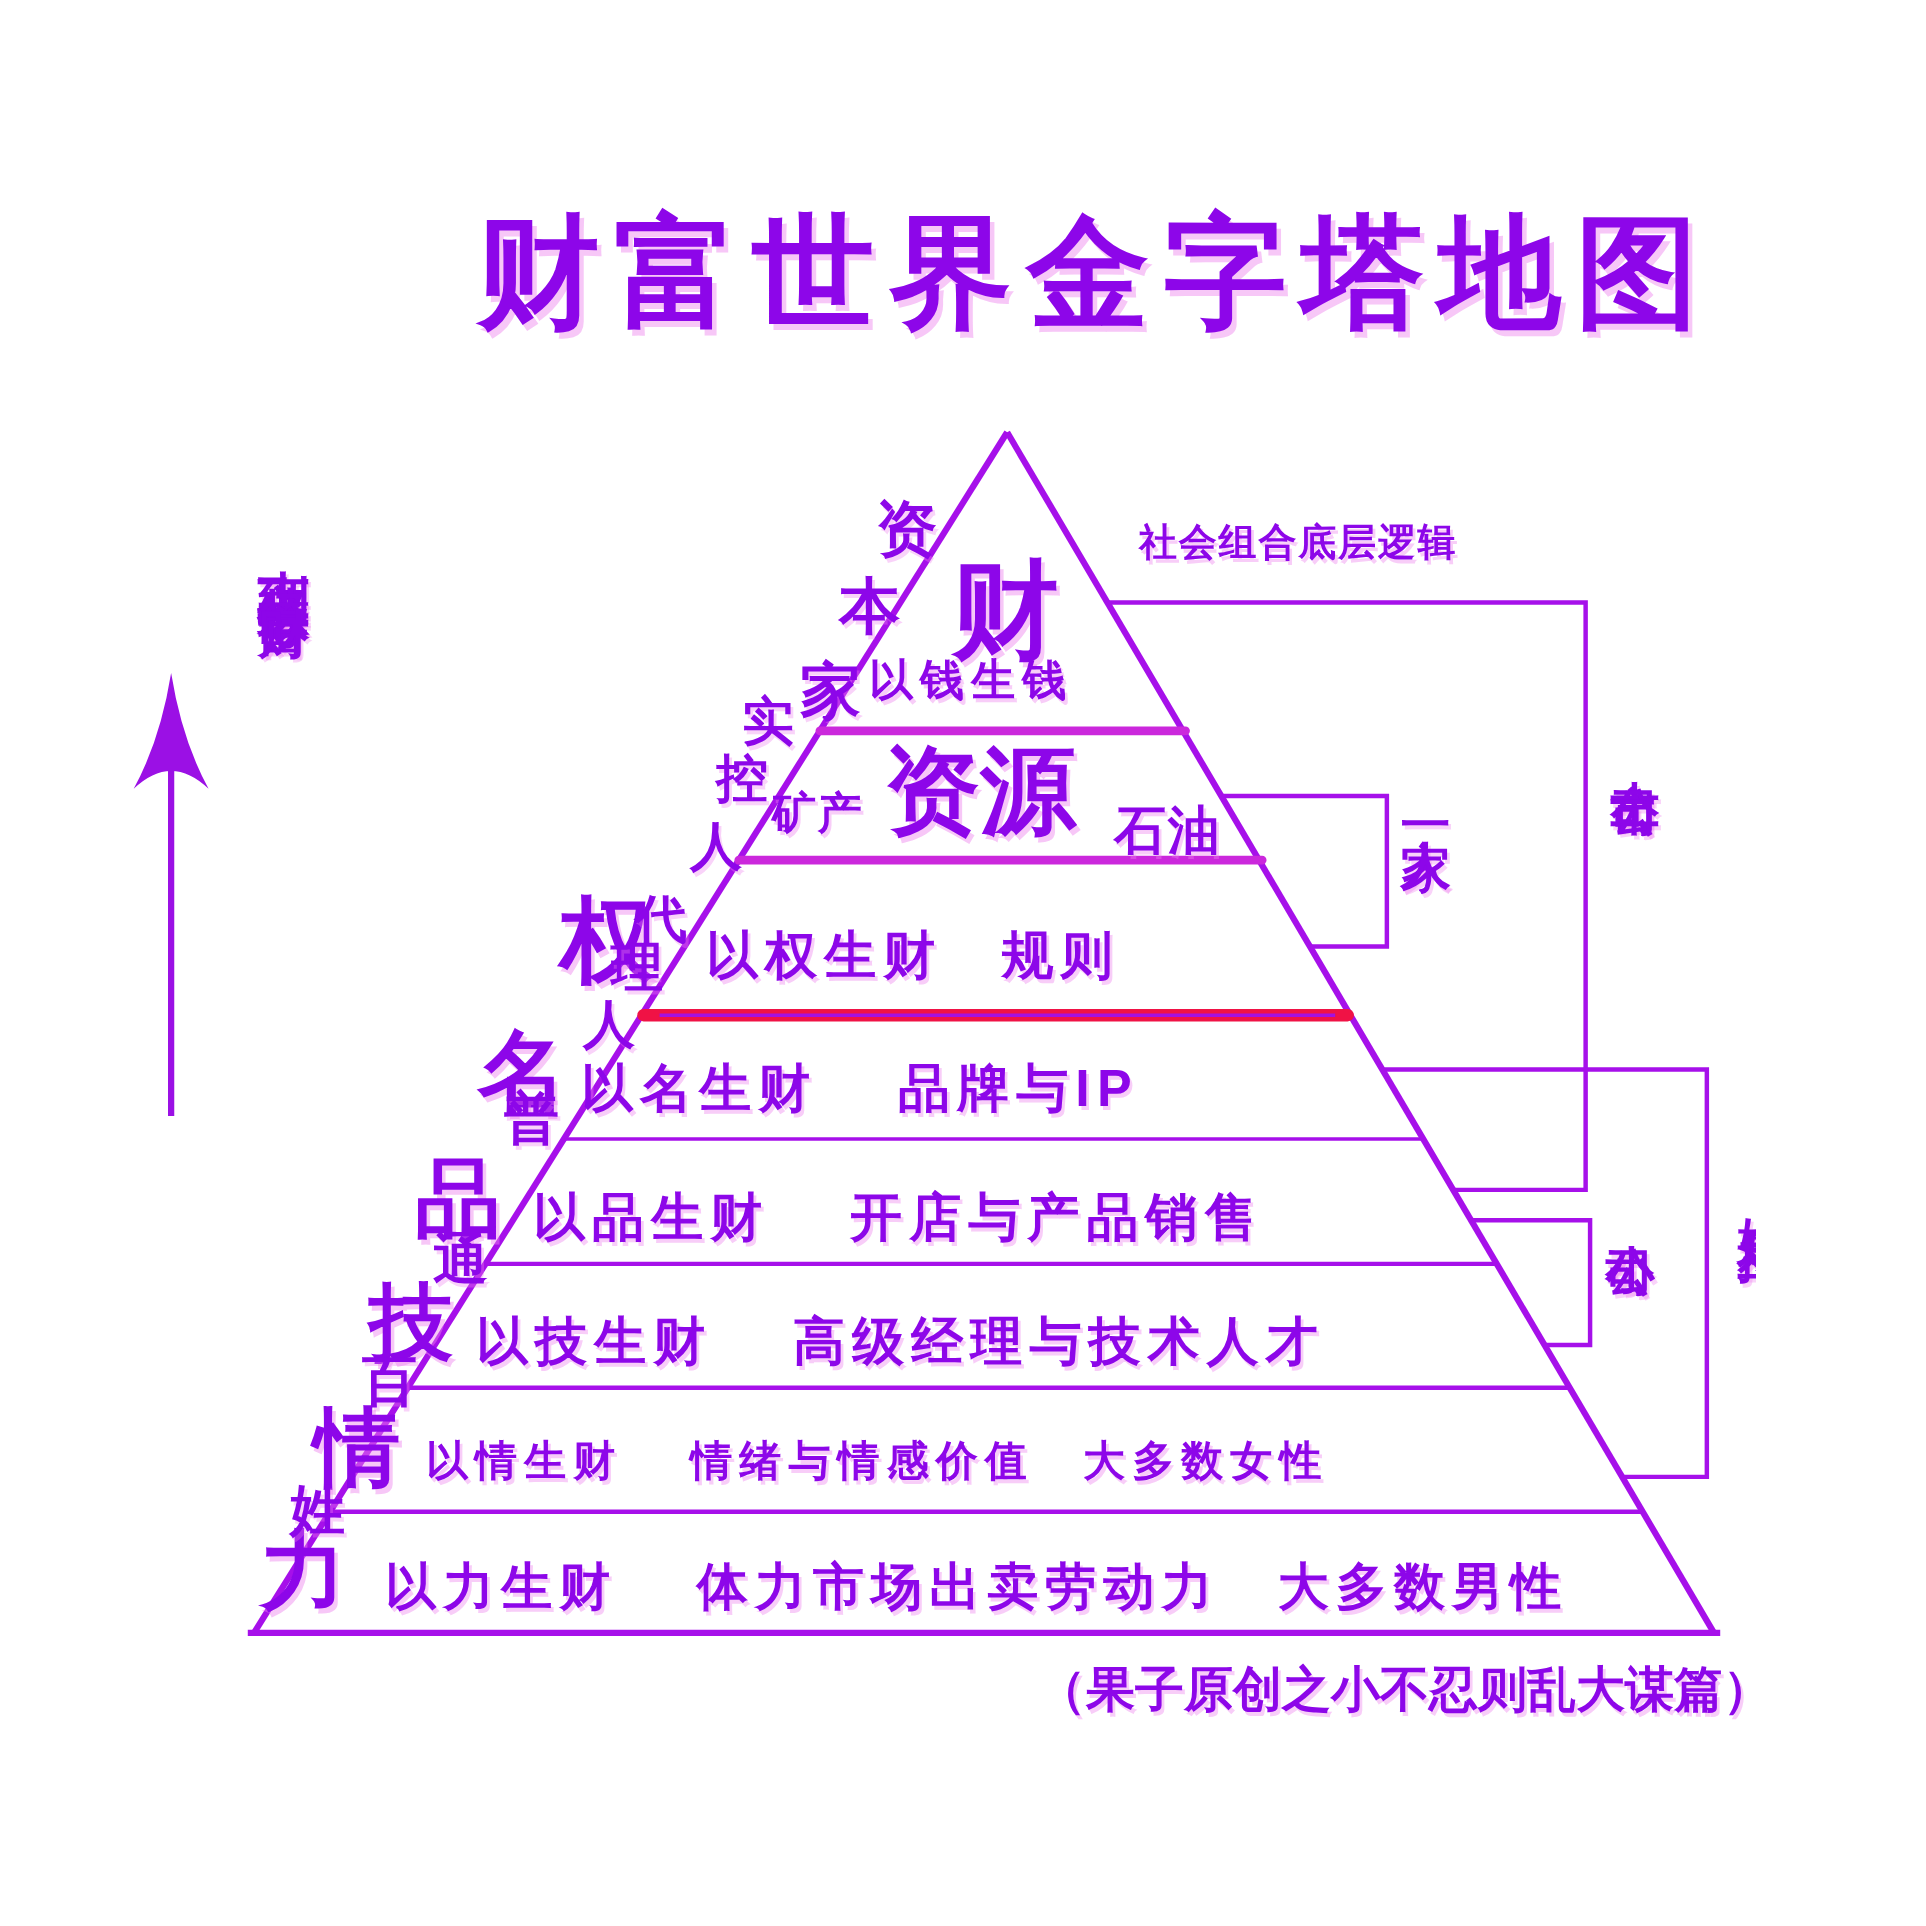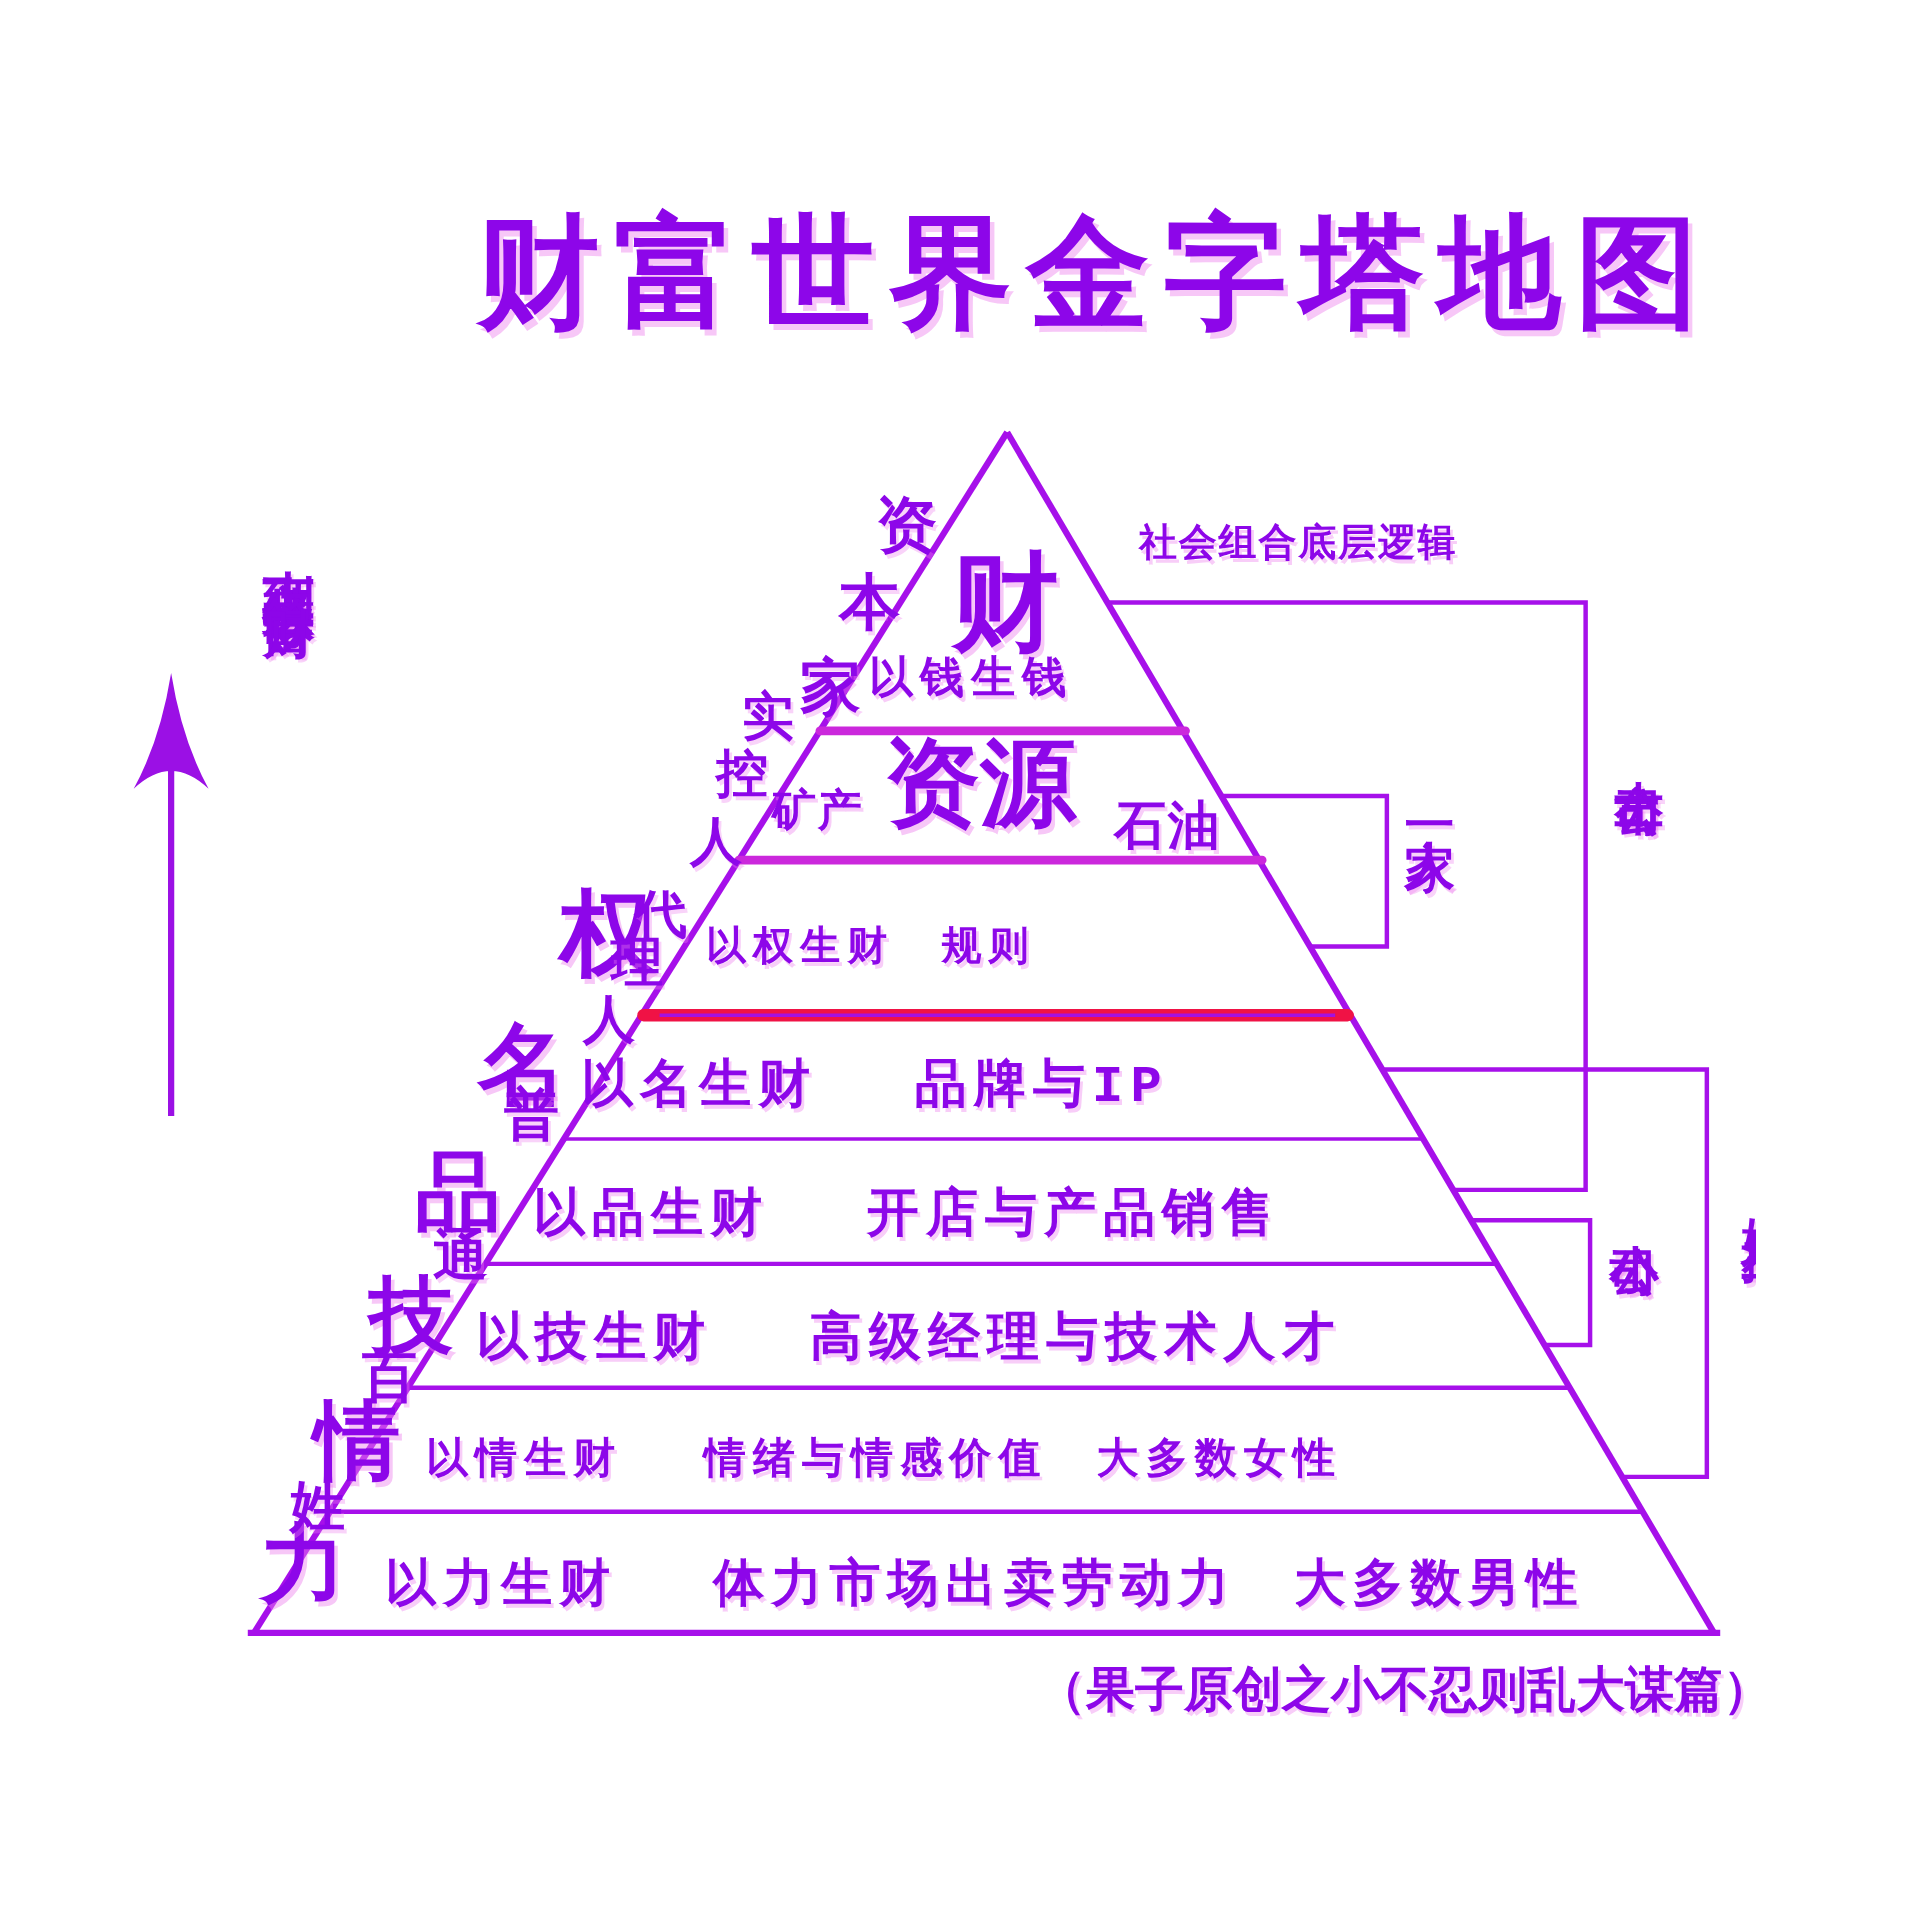--- a/index.html
+++ b/index.html
@@ -5,21 +5,21 @@
   :root{
     --txt:#8D06E9;
     --line:#A610EA;
     --mag:#CB28DC;
     --red:#F01245;
     --bg:#FFFFFF;
   }
   html,body{margin:0;padding:0;background:var(--bg);}
   .canvas{
     position:relative;width:1756px;height:1927px;background:var(--bg);
-    font-family:Liberation Mono, monospace;
+    font-family:Liberation Sans, sans-serif;
     overflow:hidden;color:var(--txt);
   }
   svg.lines{position:absolute;left:0;top:0;width:1927px;height:1927px;}
   .title{
     position:absolute;left:477px;top:192px;font-size:123px;font-weight:bold;
     letter-spacing:14.3px;white-space:nowrap;color:var(--txt);
     text-shadow:4.5px 6.2px 0 rgba(238,130,238,.45);
   }
   .big{
     position:absolute;font-weight:bold;color:var(--txt);white-space:nowrap;
@@ -85,21 +85,21 @@
   <div class="vcol" style="left:258px;top:528px;font-size:52px;letter-spacing:5.3px;">上到下从级等富财</div>
 
   <div class="big" style="left:952px;top:557px;font-size:107px;">财</div>
   <div class="sub" style="left:869px;top:658px;font-size:44px;">以钱生钱</div>
 
   <div class="sub" style="left:772px;top:791px;font-size:44px;letter-spacing:1.8px;">矿产</div>
   <div class="big" style="left:884px;top:743px;font-size:96px;">资源</div>
   <div class="sub" style="left:1114px;top:804px;font-size:52px;letter-spacing:1.8px;text-align:right;">石油</div>
 
   <div class="big" style="left:560px;top:893px;font-size:94px;">权</div>
-  <div class="sub" style="left:706px;top:929px;font-size:40px;">以权生财　规则</div>
+  <div class="sub" style="left:706px;top:929px;font-size:52px;">以权生财　规则</div>
 
   <div class="big" style="left:478px;top:1027px;font-size:89px;">名</div>
   <div class="sub" style="left:581px;top:1062px;font-size:52px;">以名生财　 品牌与IP</div>
 
   <div class="big" style="left:415px;top:1155px;font-size:86px;">品</div>
   <div class="sub" style="left:533px;top:1191px;font-size:52px;">以品生财　 开店与产品销售</div>
 
   <div class="big" style="left:369px;top:1280px;font-size:84px;">技</div>
   <div class="sub" style="left:476px;top:1315px;font-size:52px;">以技生财　  高级经理与技术人才</div>
 

